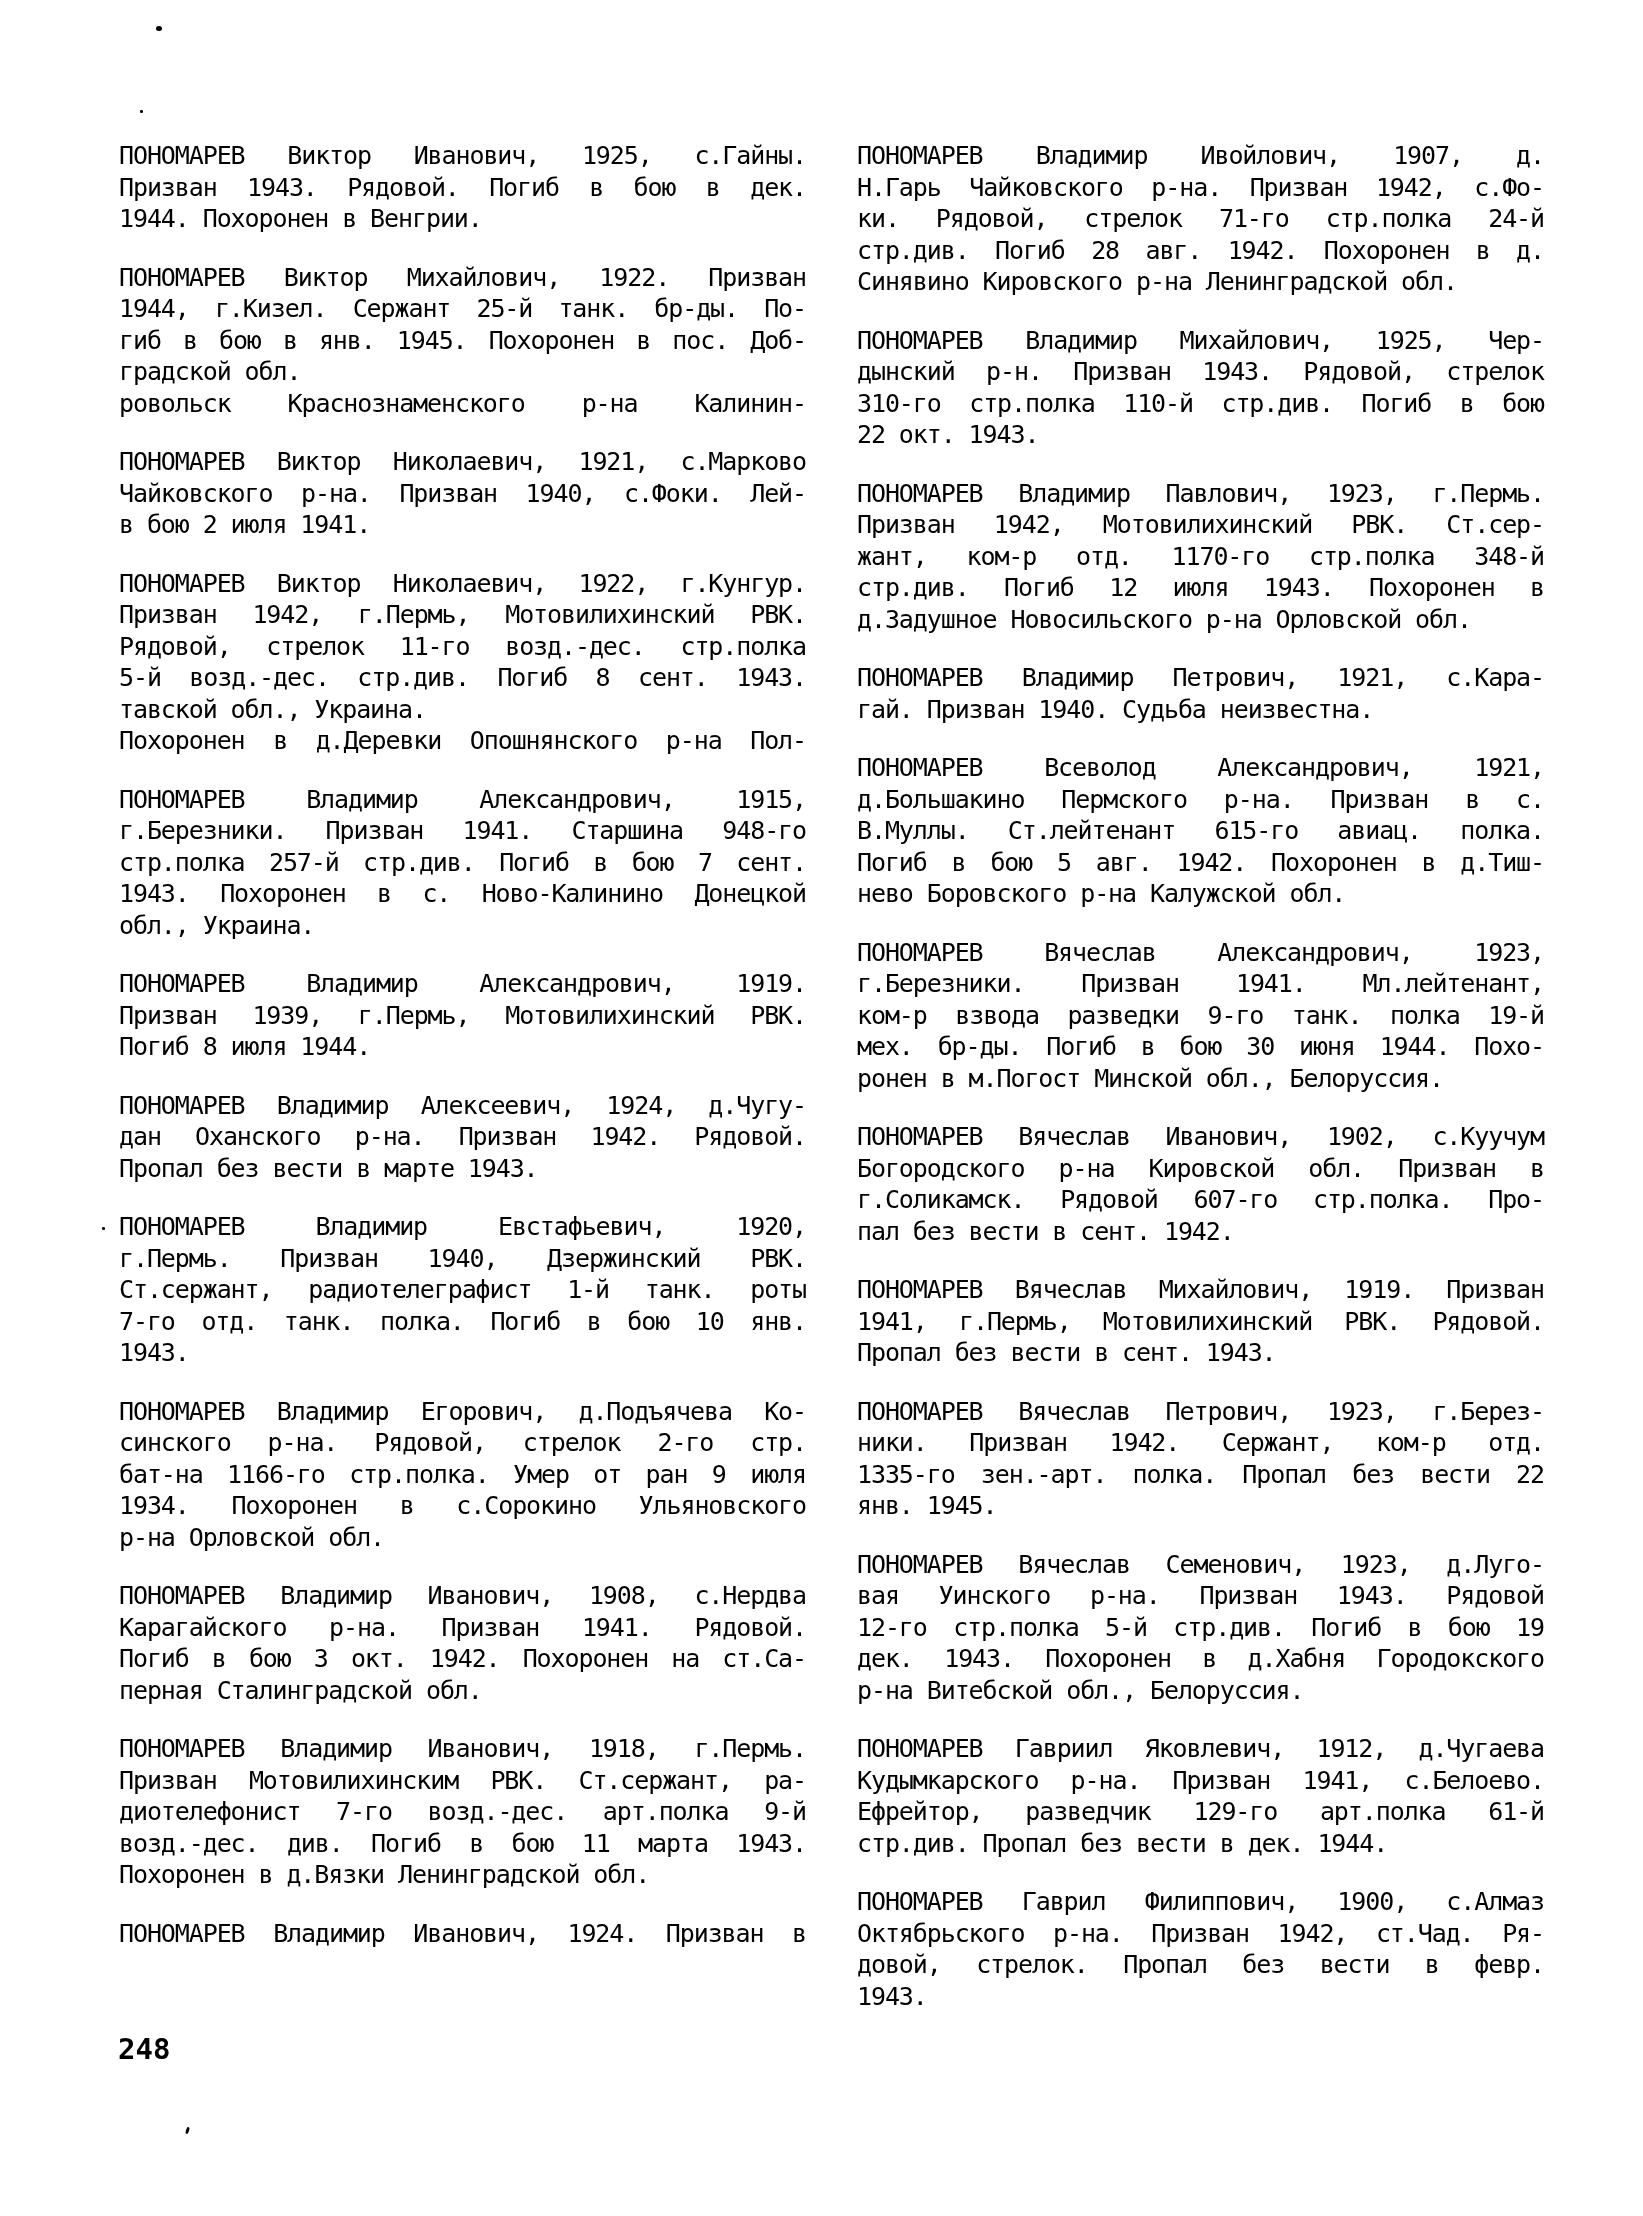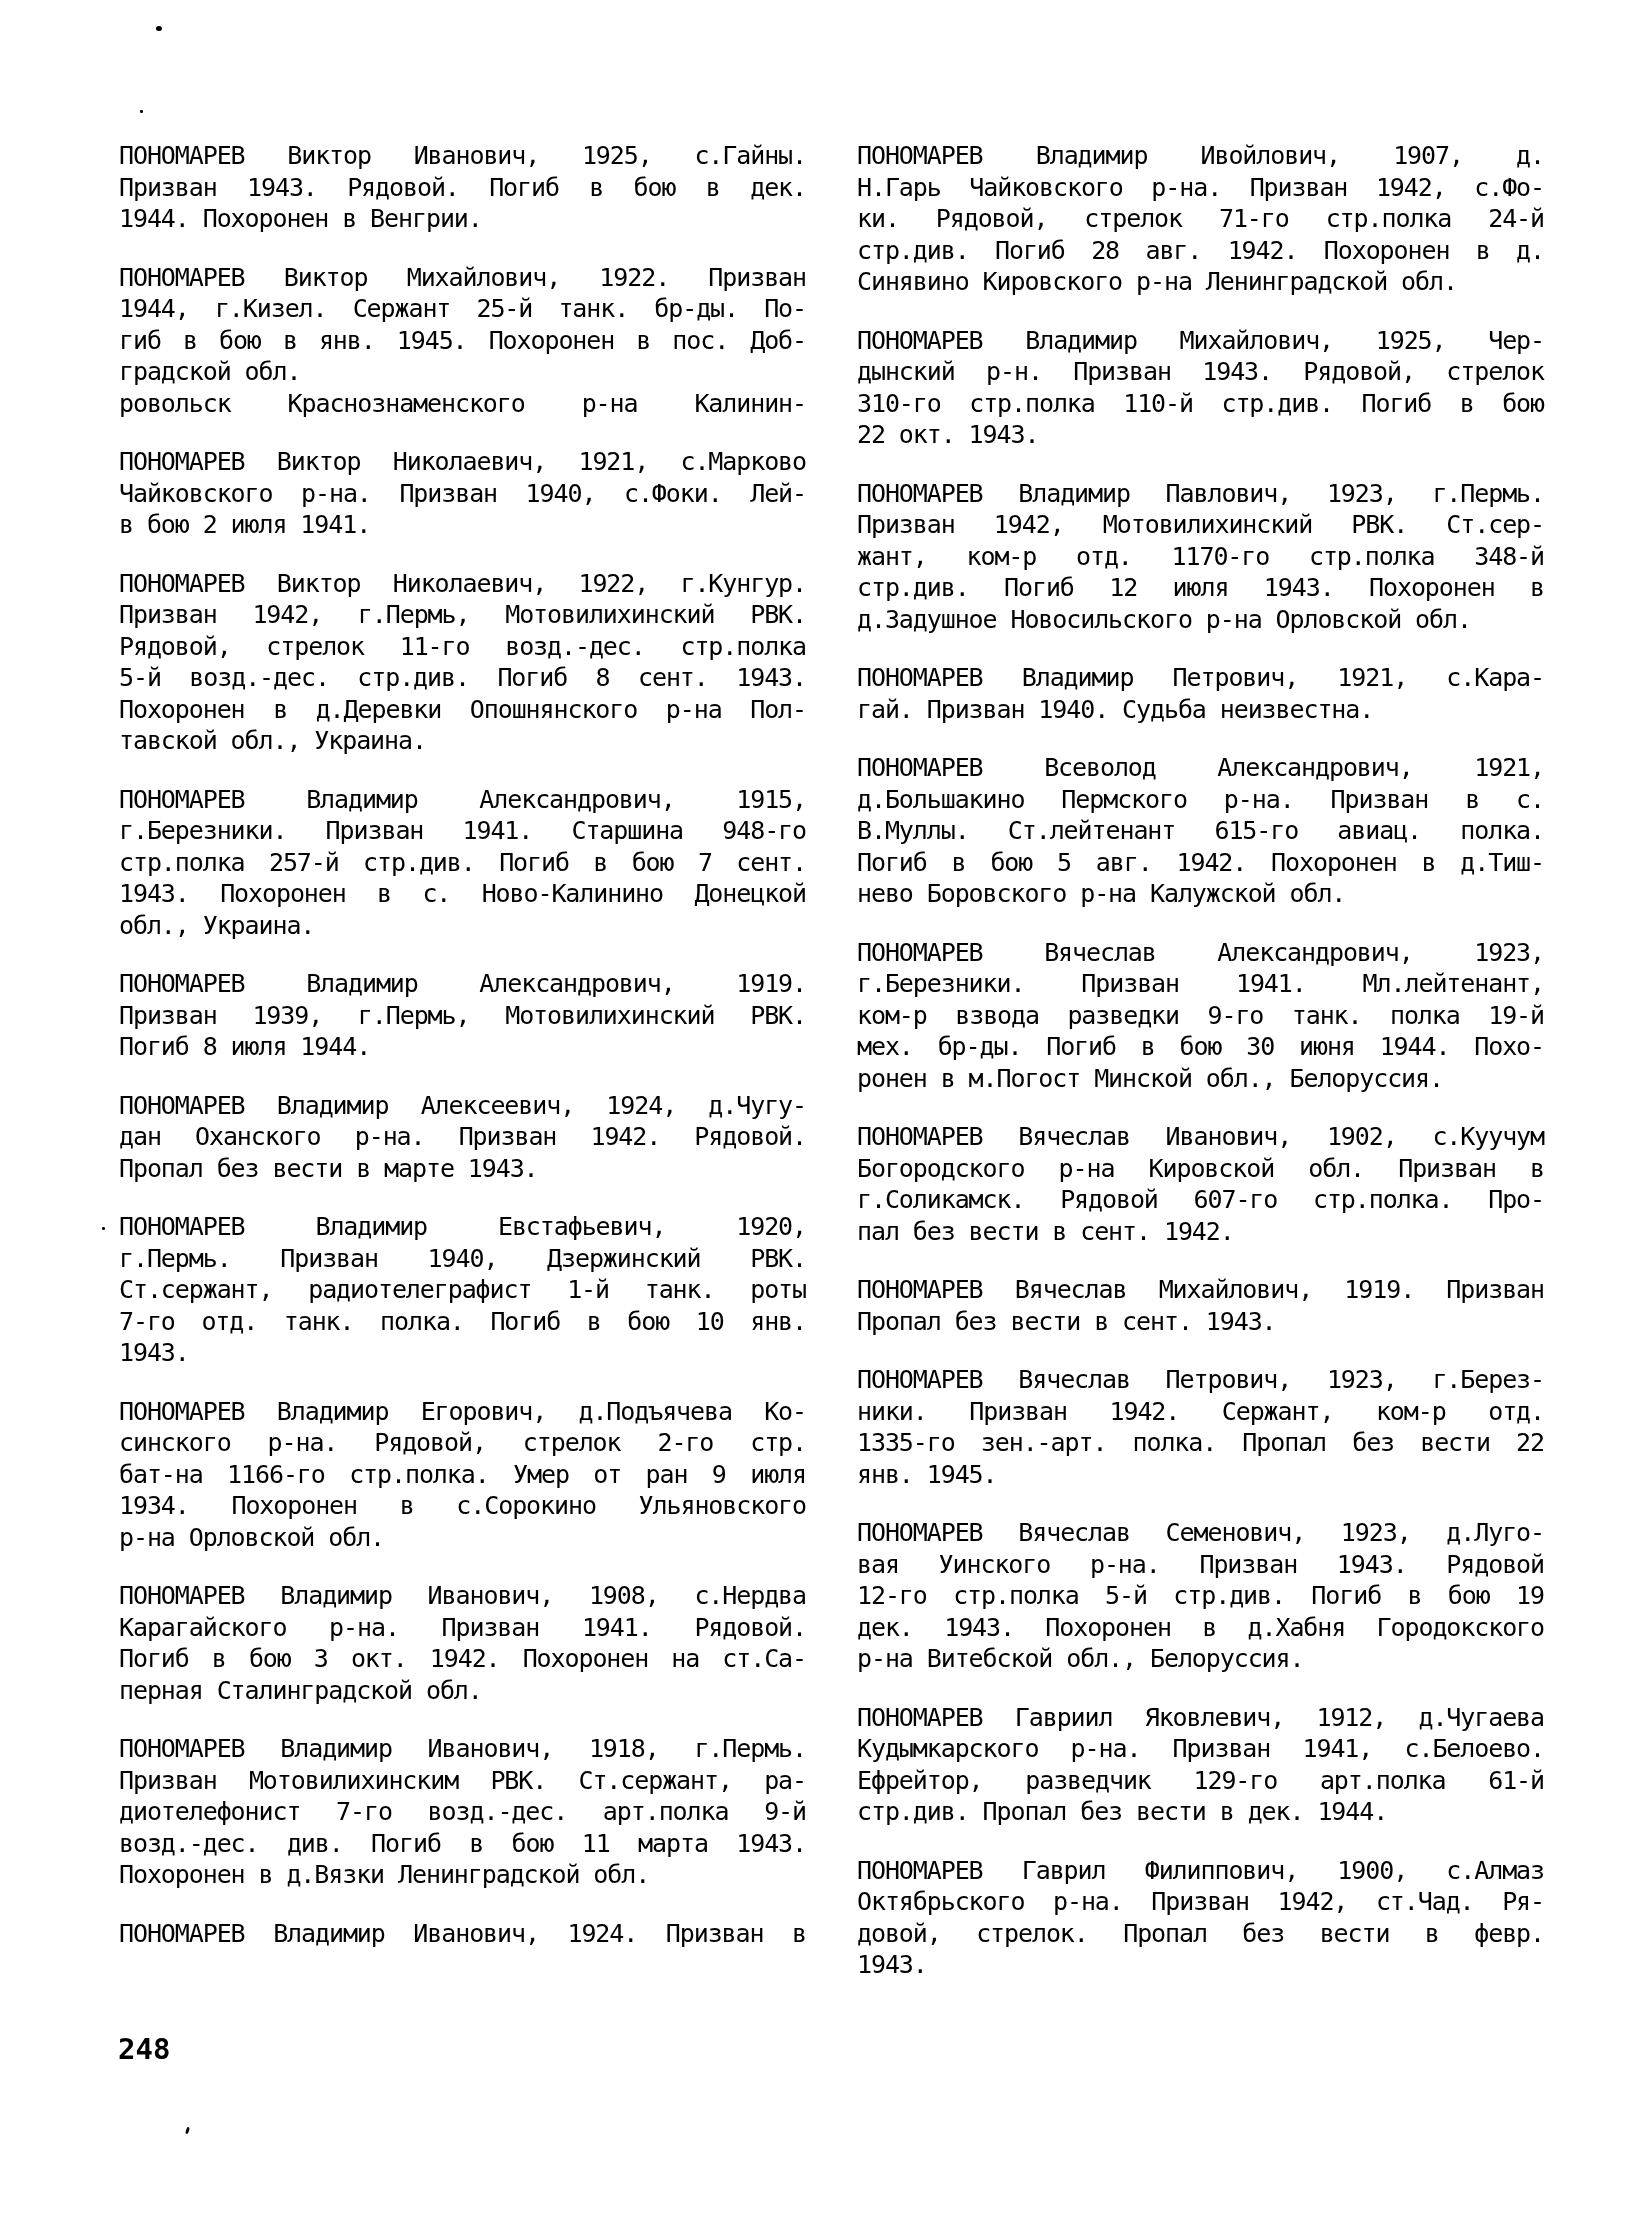--- a/index.html
+++ b/index.html
@@ -95,22 +95,22 @@
       <div class="entry">
           <div class="line">ПОНОМАРЕВ Виктор Николаевич, 1921, с.Марково</div>
           <div class="line">Чайковского р-на. Призван 1940, с.Фоки. Лей-</div>
           <div class="line last">в бою 2 июля 1941.</div>
         </div>
       <div class="entry">
           <div class="line">ПОНОМАРЕВ Виктор Николаевич, 1922, г.Кунгур.</div>
           <div class="line">Призван 1942,  г.Пермь, Мотовилихинский РВК.</div>
           <div class="line">Рядовой,  стрелок 11-го возд.-дес. стр.полка</div>
           <div class="line">5-й возд.-дес.  стр.див. Погиб 8 сент. 1943.</div>
+          <div class="line last">тавской обл., Украина.</div>
           <div class="line">Похоронен в д.Деревки Опошнянского р-на Пол-</div>
-          <div class="line last">тавской обл., Украина.</div>
         </div>
       <div class="entry">
           <div class="line">ПОНОМАРЕВ Владимир   Александрович,    1915,</div>
           <div class="line">г.Березники.  Призван 1941.  Старшина 948-го</div>
           <div class="line">стр.полка 257-й стр.див. Погиб в бою 7 сент.</div>
           <div class="line">1943.  Похоронен в с. Ново-Калинино Донецкой</div>
           <div class="line last">обл., Украина.</div>
         </div>
       <div class="entry">
           <div class="line">ПОНОМАРЕВ Владимир   Александрович,    1919.</div>
@@ -194,20 +194,21 @@
           <div class="line last">ронен в м.Погост Минской обл., Белоруссия.</div>
         </div>
       <div class="entry">
           <div class="line">ПОНОМАРЕВ Вячеслав Иванович,  1902, с.Куучум</div>
           <div class="line">Богородского р-на Кировской обл.  Призван  в</div>
           <div class="line">г.Соликамск.  Рядовой 607-го стр.полка. Про-</div>
           <div class="line last">пал без вести в сент. 1942.</div>
         </div>
       <div class="entry">
           <div class="line">ПОНОМАРЕВ Вячеслав Михайлович, 1919. Призван</div>
+          <div class="line">1941, г.Пермь, Мотовилихинский РВК. Рядовой.</div>
           <div class="line last">Пропал без вести в сент. 1943.</div>
         </div>
       <div class="entry">
           <div class="line">ПОНОМАРЕВ Вячеслав Петрович,  1923, г.Берез-</div>
           <div class="line">ники.  Призван 1942.  Сержант,  ком-р  отд.</div>
           <div class="line">1335-го зен.-арт. полка. Пропал без вести 22</div>
           <div class="line last">янв. 1945.</div>
         </div>
       <div class="entry">
           <div class="line">ПОНОМАРЕВ Вячеслав Семенович,  1923, д.Луго-</div>

